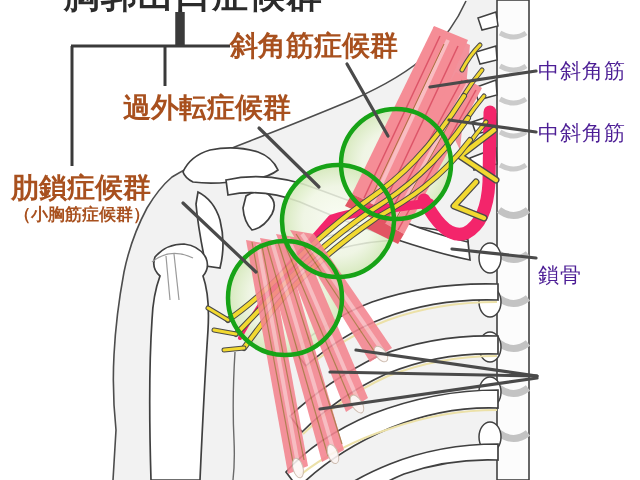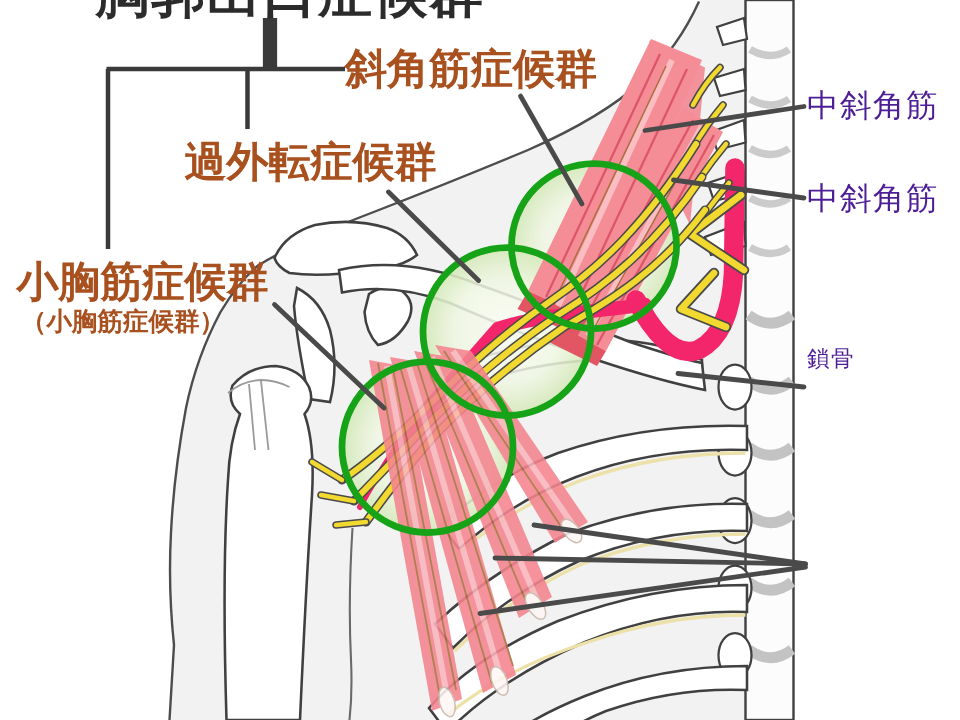--- a/index.html
+++ b/index.html
@@ -9,21 +9,21 @@
   .lbl{position:absolute;white-space:nowrap;line-height:1;}
   .syn{color:#a8501e;font-weight:bold;}
   .ana{color:#4c1d95;font-weight:500;letter-spacing:1px;}
   #title{left:64px;top:-23px;font-size:36px;font-weight:bold;color:#2b2b2b;letter-spacing:1px;}
   #syn-scalene{left:230px;top:32px;font-size:28px;}
   #syn-costo{left:123px;top:94px;font-size:28px;}
   #syn-hyper{left:11px;top:174px;font-size:28px;}
   #syn-hyper2{left:14px;top:206px;font-size:17px;}
   #ana-mid{left:538px;top:60px;font-size:21px;}
   #ana-ant{left:538px;top:122px;font-size:21px;}
-  #ana-clav{left:538px;top:232px;font-size:15px;}
+  #ana-clav{left:538px;top:264px;font-size:21px;}
   #ana-pec{left:540px;top:365px;font-size:21px;}
 </style>
 </head>
 <body>
 
 <div id="stage">
 
 <svg width="640" height="480" viewBox="0 0 640 480">
   <defs>
     <radialGradient id="gc">
@@ -222,19 +222,19 @@
     <line x1="536" y1="258" x2="452" y2="249"></line>
     <line x1="537" y1="376" x2="356" y2="350"></line>
     <line x1="537" y1="376" x2="330" y2="372"></line>
     <line x1="537" y1="378" x2="320" y2="409"></line>
   </g>
 </svg>
 
 <div id="title" class="lbl">胸郭出口症候群</div>
 <div id="syn-scalene" class="lbl syn">斜角筋症候群</div>
 <div id="syn-costo" class="lbl syn">過外転症候群</div>
-<div id="syn-hyper" class="lbl syn">小胸筋症候群</div>
+<div id="syn-hyper" class="lbl syn">肋鎖症候群</div>
 <div id="syn-hyper2" class="lbl syn">（小胸筋症候群）</div>
 <div id="ana-mid" class="lbl ana">中斜角筋</div>
 <div id="ana-ant" class="lbl ana">中斜角筋</div>
 <div id="ana-clav" class="lbl ana">鎖骨</div>
 
 </div>
 
 </body></html>

